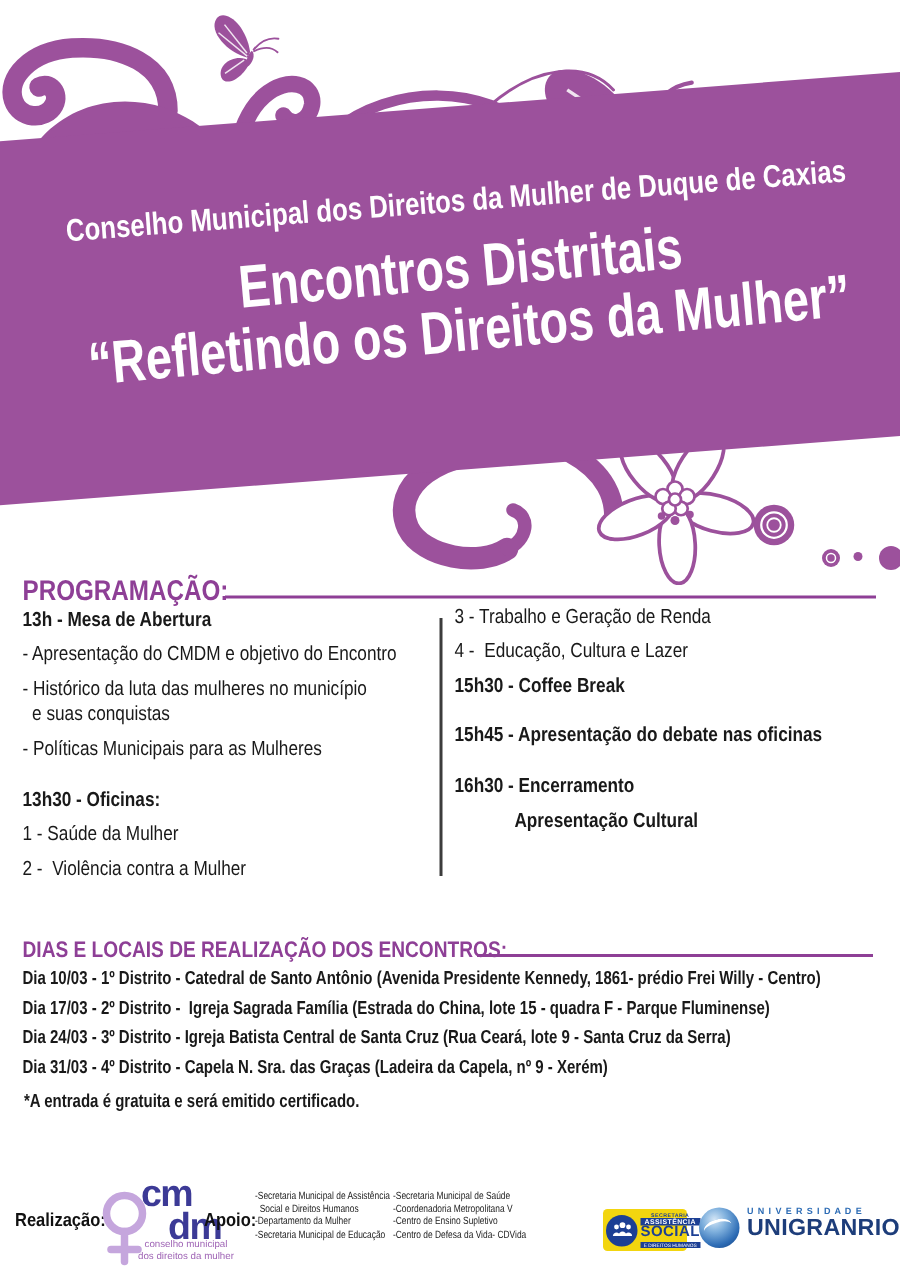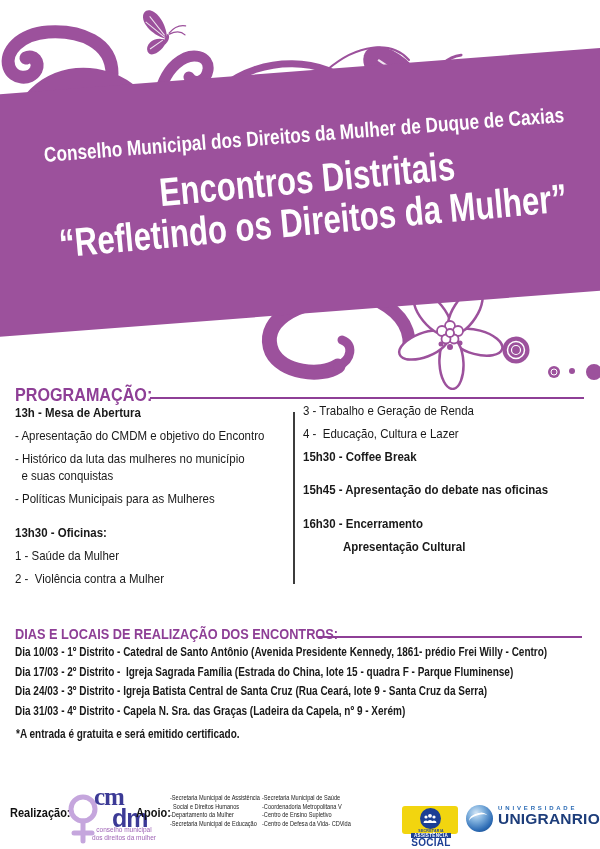--- a/index.html
+++ b/index.html
@@ -42,31 +42,31 @@
   #entry-note { position:absolute; left:16px; top:727px; font-size:12.5px; font-weight:bold;
     transform:scaleX(.8); transform-origin:0 0; white-space:nowrap; z-index:3; }
   
   .footer-label { position:absolute; font-size:12.5px; font-weight:bold; color:#111;
     transform:scaleX(.88); transform-origin:0 0; white-space:nowrap; z-index:3; }
   #realizacao-label { left:10px; top:806px; }
   #apoio-label { left:136px; top:806px; }
   #cmdm-logo { position:absolute; left:62px; top:782px; width:114px; height:64px; z-index:3; }
   .cmdm-letters { position:absolute; font-weight:bold; color:var(--cmdm-blue,#3c3a96);
     font-size:25px; line-height:1; letter-spacing:-1px; }
-  #cmdm-cm { left:32px; top:2px;font-family:Liberation Serif, serif; }
+  #cmdm-cm { left:32px; top:2px; }
   #cmdm-dm { left:50px; top:24px; }
   #cmdm-caption { position:absolute; left:16px; top:44px; width:92px; text-align:center;
     font-size:6.5px; line-height:7.5px; color:#9f64b5; }
   .apoio-col { position:absolute; top:794px; width:130px; font-size:7px; line-height:8.6px;
     color:#222; transform:scaleX(.8); transform-origin:0 0; white-space:pre-wrap; z-index:3; }
   #apoio-col1 { left:170px; }
   #apoio-col2 { left:262px; }
   #social-logo { position:absolute; left:402px; top:806px; width:56px; height:28px;
     background:var(--social-yellow,#f2d50f); border-radius:3px; display:flex; align-items:center;
-    padding:2px 2px; z-index:3;flex-direction:column; }
+    padding:2px 2px; z-index:3; }
   .social-circle { width:21px; height:21px; border-radius:50%; background:var(--social-blue,#1c3f94);
     flex:none; display:flex; align-items:center; justify-content:center; }
   .social-text { flex:1; margin-left:2px; text-align:center; }
   .social-top { font-size:3.5px; font-weight:bold; color:var(--social-blue,#1c3f94); letter-spacing:.3px; }
   .social-mid { font-size:4.6px; font-weight:bold; color:#fff; background:var(--social-blue,#1c3f94);
     padding:0 1px; letter-spacing:.3px; }
   .social-big { font-size:10px; font-weight:bold; color:var(--social-blue,#1c3f94); line-height:1.05; letter-spacing:.3px; }
   .social-bottom { font-size:3.2px; color:#fff; background:var(--social-blue,#1c3f94); padding:0 1px; }
   #unigranrio-logo { position:absolute; left:466px; top:805px; display:flex; align-items:flex-start; z-index:3; }
   .uni-sphere { width:27px; height:27px; border-radius:50%; position:relative; flex:none;

